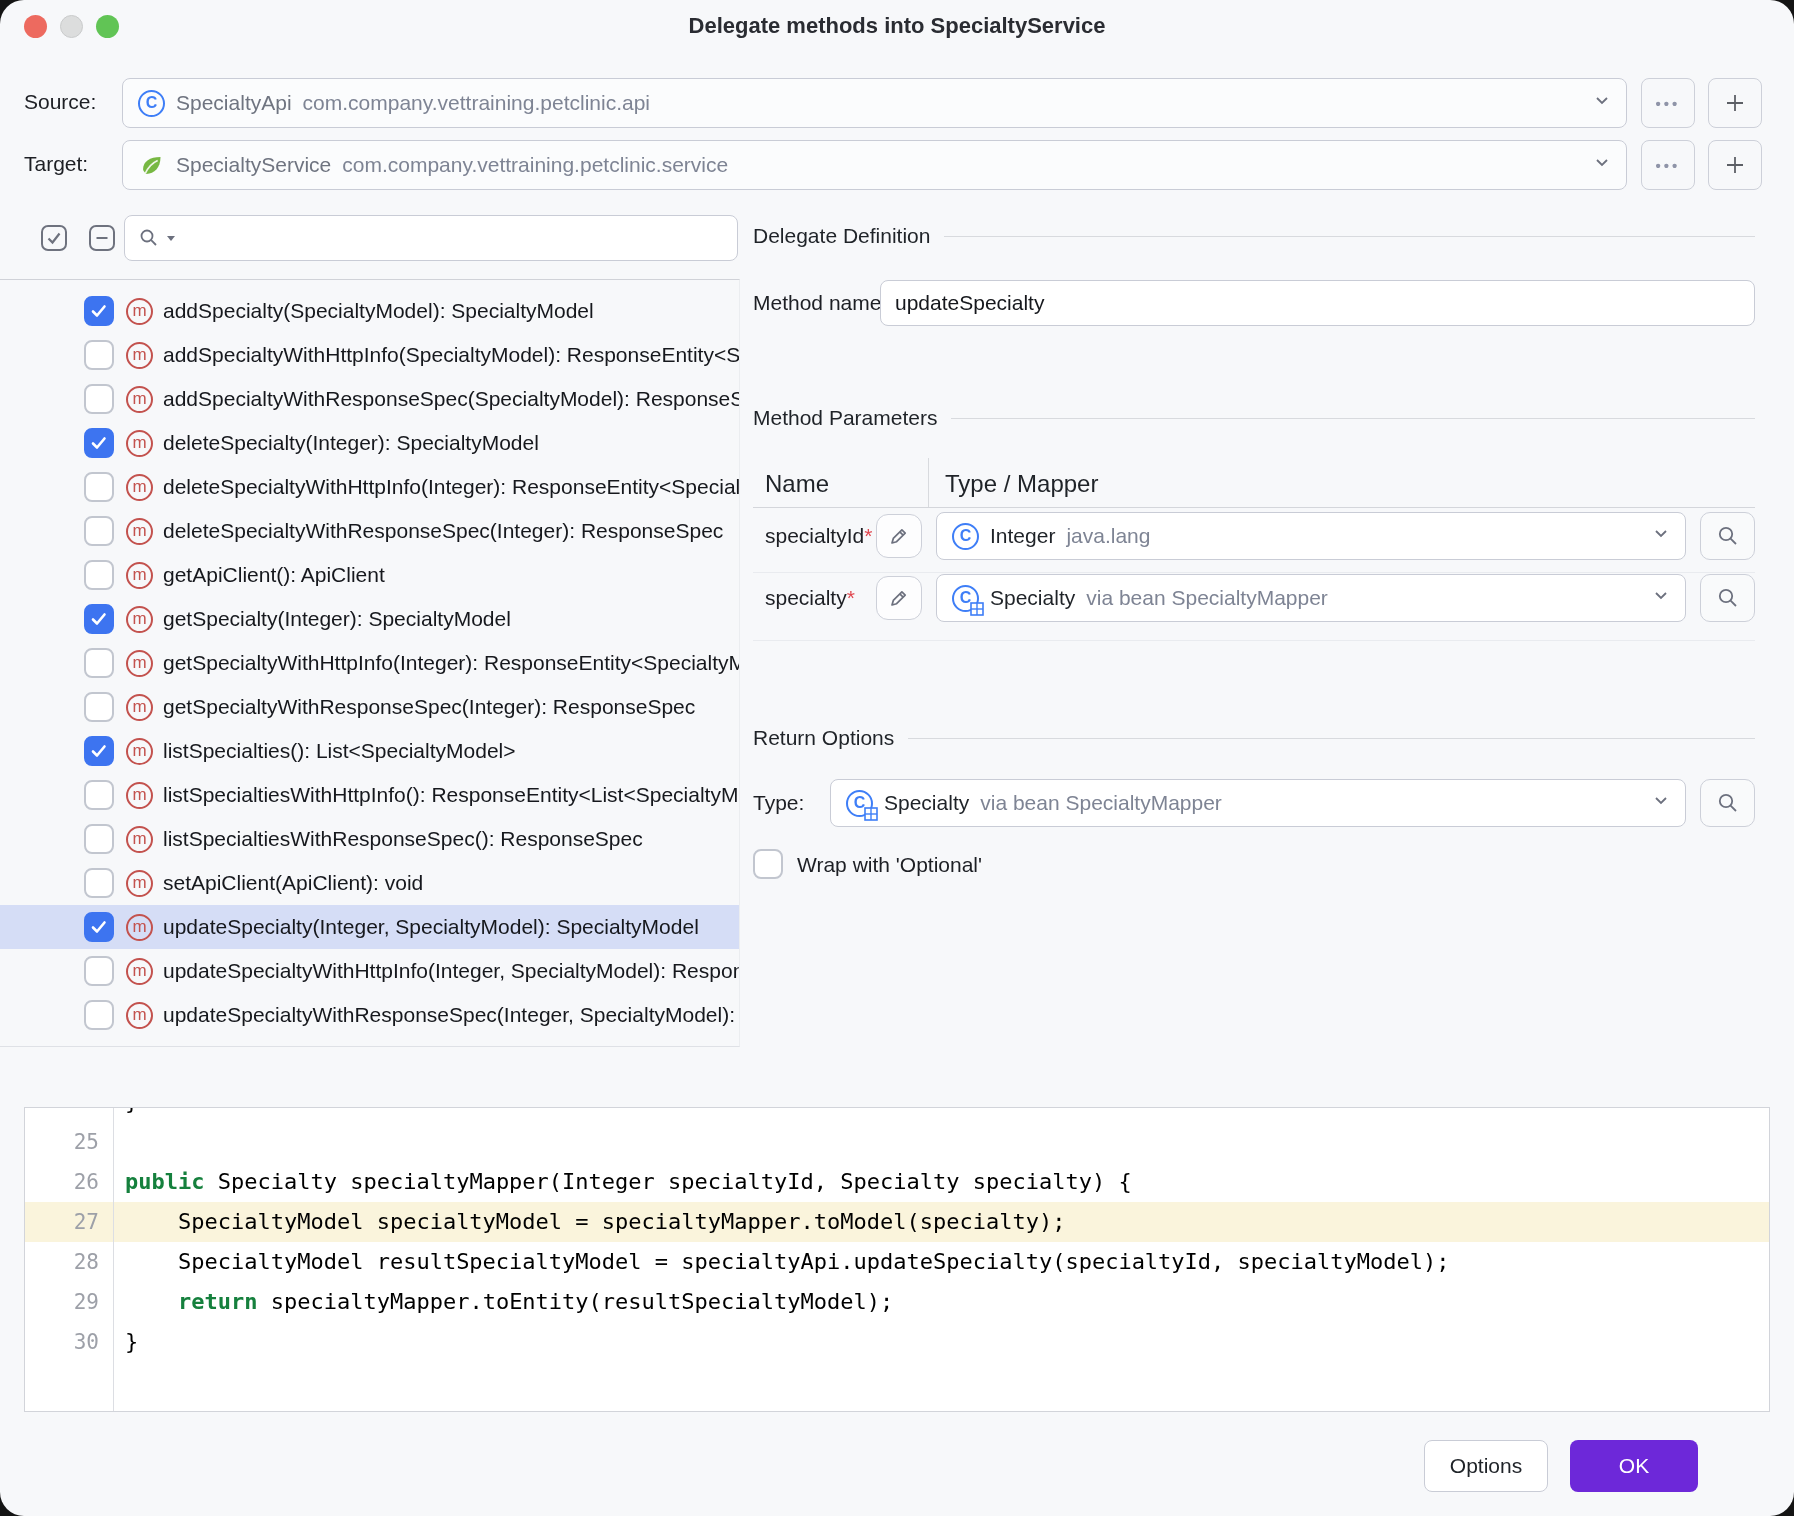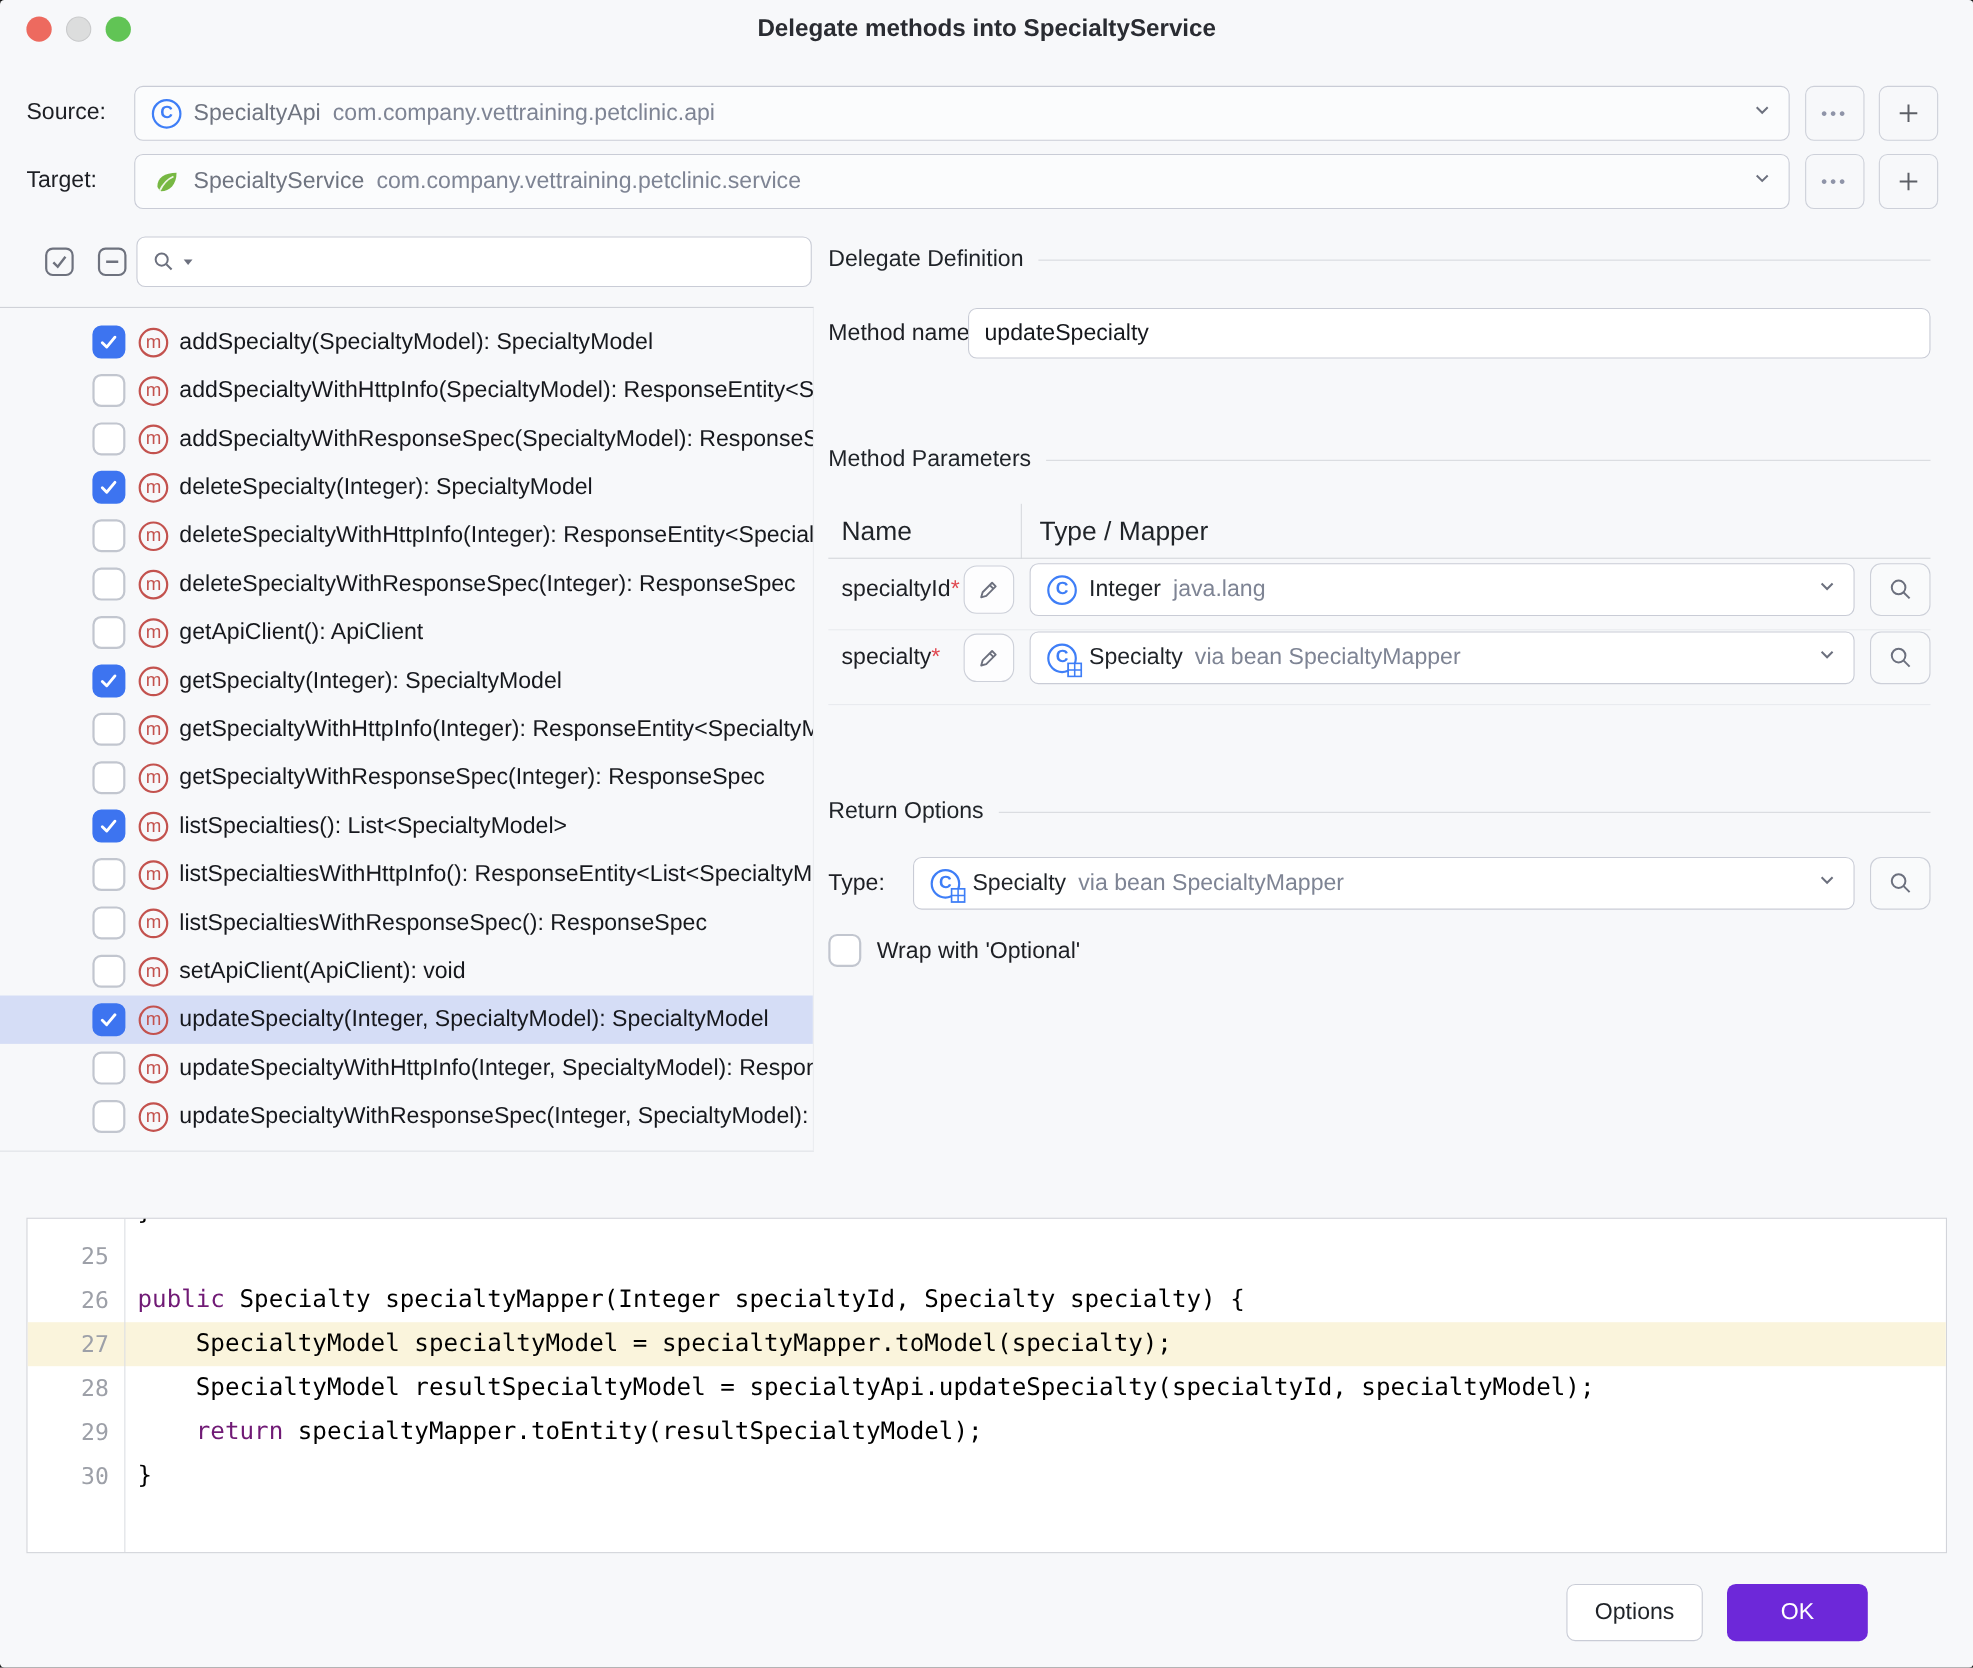--- a/index.html
+++ b/index.html
@@ -1,18 +1,18 @@
 <!DOCTYPE html>
 <html><head>
 <meta charset="utf-8">
 <style>
   * { margin:0; padding:0; box-sizing:border-box; }
   html,body { width:1794px; height:1516px; }
   body { background:#141414; font-family:"Liberation Sans", sans-serif; color:#1f2328; }
-  .dialog { position:absolute; inset:0; background:#f7f8fa; border-radius:4px; overflow:hidden; }
+  .dialog { position:absolute; inset:0; background:#f7f8fa; border-radius:24px; overflow:hidden; }
 
   
   .titlebar { position:absolute; top:0; left:0; right:0; height:56px; }
   .light { position:absolute; top:15px; width:23px; height:23px; border-radius:50%; }
   .light.red   { left:24px;  background:#ed6a5f; }
   .light.gray  { left:60px;  background:#dcdddd; border:1px solid #c9cacb; }
   .light.green { left:96px;  background:#61c455; }
   .dlg-title { position:absolute; top:13px; left:0; right:0; text-align:center; font-size:22px; font-weight:bold; color:#2a2c32; }
 
   
@@ -66,21 +66,21 @@
   .hline { position:absolute; height:1px; }
   .vline { position:absolute; width:1px; background:#d8dade; }
   .asterisk { color:#e0474f; }
   .colhead { position:absolute; font-size:24px; color:#1f2328; }
 
   
   .codepanel { position:absolute; left:24px; top:1107px; width:1746px; height:305px; background:#fff;
                border:1px solid #d2d4da; overflow:hidden; }
   .codeline { position:absolute; left:100px; height:40px; line-height:40px;
               font-family:"DejaVu Sans Mono", monospace; font-size:22px; color:#000; white-space:pre; }
-  .codeline .kw { color:#701a75; font-weight:normal;margin-top:38px; }
+  .codeline .kw { color:#15803d; font-weight:bold;margin-top:38px; }
   .gnum { position:absolute; left:0; width:74px; height:40px; line-height:40px; text-align:right;
           font-family:"DejaVu Sans Mono", monospace; font-size:21px; color:#9da0a8; }
   .gsep { position:absolute; left:88px; top:0; bottom:0; width:1px; background:#dcdee3; }
   .linehl { position:absolute; left:0; right:0; height:40px; background:#faf4dc; }
 
   
   .btn { position:absolute; height:52px; border-radius:8px; font-size:21px; display:flex;
          align-items:center; justify-content:center; font-family:"Liberation Sans",sans-serif; }
   .btn.cancel { left:1424px; top:1440px; width:124px; background:#fff; border:1px solid #c9ccd6; color:#1f2328; }
   .btn.ok { left:1570px; top:1440px; width:128px; background:#6d28d9; color:#fff; border:none; }

